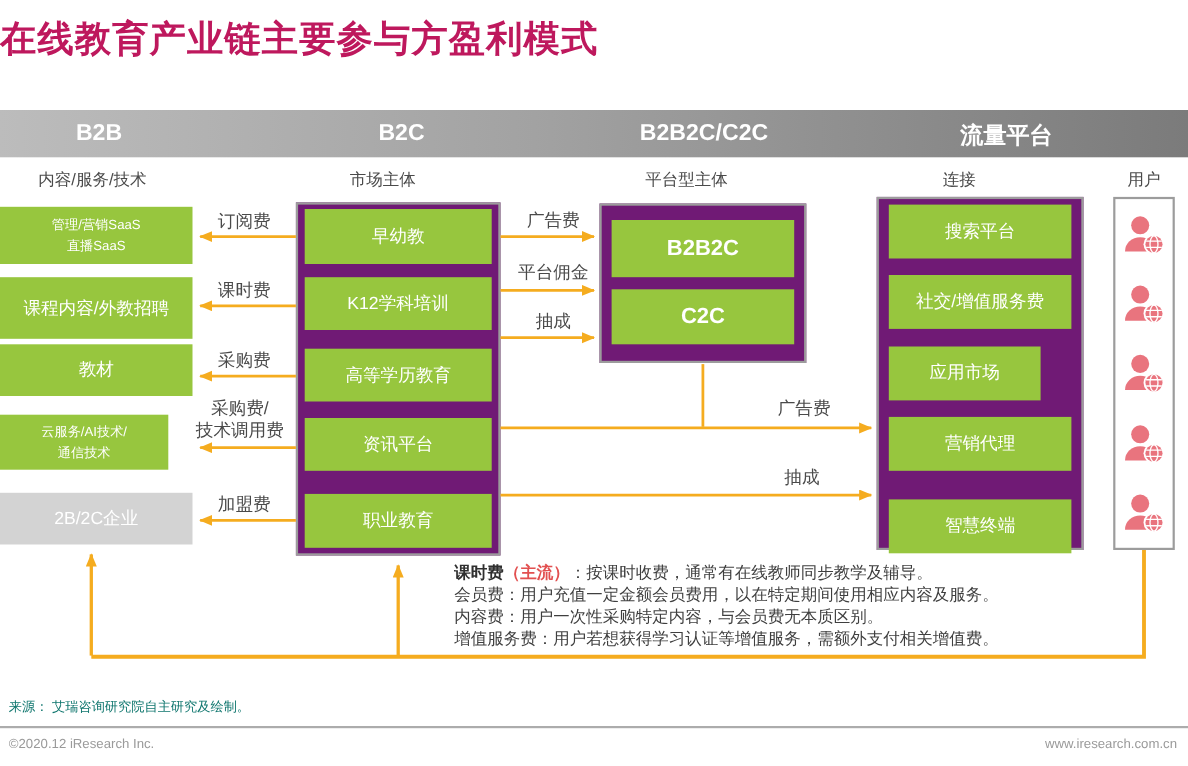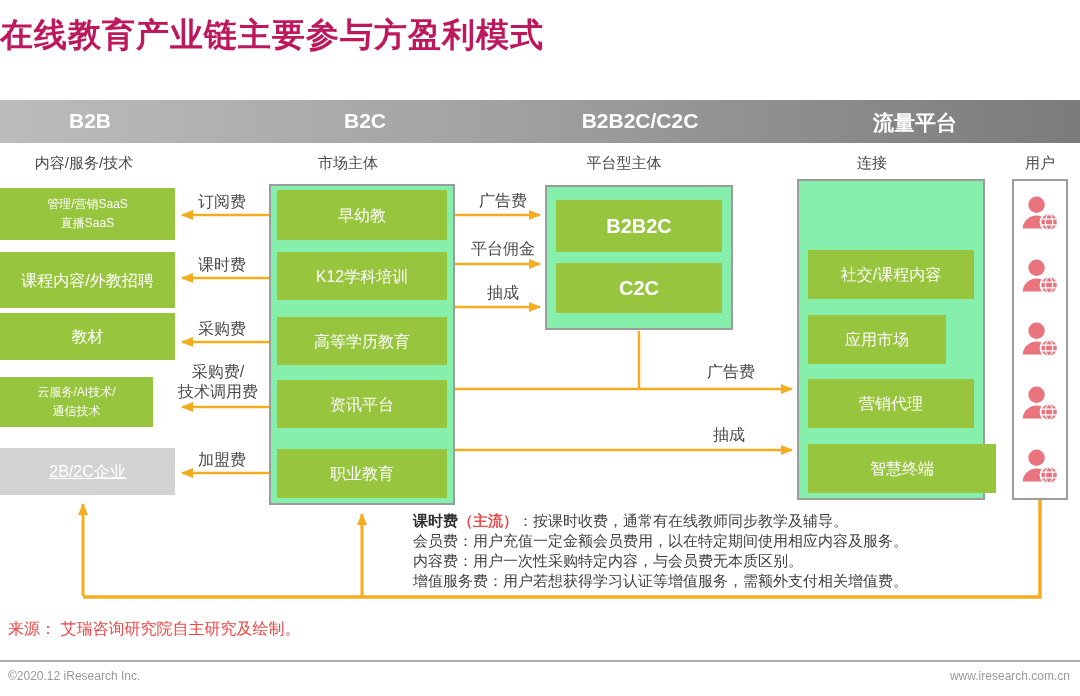--- a/index.html
+++ b/index.html
@@ -23,43 +23,43 @@
   .role-label{
     position:absolute;top:154px;transform:translateX(-50%);
     font-size:15px;color:#4a4a4a;white-space:nowrap;text-align:right;
   }
   .gbox{
     position:absolute;display:flex;align-items:center;justify-content:center;
     background:#97c63e;color:#ffffff;font-size:16px;text-align:center;
     white-space:pre-line;line-height:19px;
   }
   .gbox.small{font-size:12px;}
-  .gbox.gray{background:#d3d3d3;text-decoration:underline;}
+  .gbox.gray{background:#d3d3d3;}
   .gbox.big{font-size:20px;font-weight:bold;}
   .outline-box{
-    position:absolute;background:#86efac;border:2px solid #9c9c9c;box-sizing:border-box;
+    position:absolute;background:#701a75;border:2px solid #9c9c9c;box-sizing:border-box;
   }
   .fee-label{
     position:absolute;transform:translateX(-50%);
     font-size:16px;color:#4a4a4a;text-align:center;white-space:pre-line;line-height:20px;
   }
   .arrows{position:absolute;top:0;left:0;width:1080px;height:696px;pointer-events:none;}
   .users-col{
     position:absolute;left:1012px;top:179px;width:56px;height:321px;
     background:#fff;border:2px solid #9c9c9c;box-sizing:border-box;
     display:flex;flex-direction:column;align-items:center;justify-content:space-around;
   }
   .user-icon{width:38px;height:38px;color:#e9747e;}
   .notes{
     position:absolute;left:413px;top:511px;width:630px;
     font-size:15px;line-height:20px;color:#3f3f3f;
   }
   .notes .bold{font-weight:bold;color:#2f2f2f;}
   .notes .red{font-weight:bold;color:#e25050;}
-  .src{position:absolute;left:8px;top:619px;font-size:16px;color:#ef4444;}
+  .src{position:absolute;left:8px;top:634px;font-size:12px;color:#0f766e;}
   .divider{position:absolute;left:0;top:660px;width:1080px;height:2px;background:#acacac;}
   .copyright{position:absolute;left:8px;top:669px;font-size:12px;color:#9a9a9a;}
   .website{position:absolute;right:10px;top:669px;font-size:12px;color:#9a9a9a;}
 </style>
 </head>
 <body>
 
 <div class="stage">
 
   <svg width="0" height="0" style="position:absolute" aria-hidden="true">
@@ -107,24 +107,25 @@
     <div class="gbox" style="left:6px;top:194px;width:170px;height:48px">资讯平台</div>
     <div class="gbox" style="left:6px;top:263px;width:170px;height:49px">职业教育</div>
   </div>
 
   <div class="outline-box" style="left:545px;top:185px;width:188px;height:145px">
     <div class="gbox big" style="left:9px;top:13px;width:166px;height:52px">B2B2C</div>
     <div class="gbox big" style="left:9px;top:76px;width:166px;height:50px">C2C</div>
   </div>
 
   <div class="outline-box" style="left:797px;top:179px;width:188px;height:321px">
-    <div class="gbox" style="left:9px;top:69px;width:166px;height:49px">社交/课程内容</div>
+    <div class="gbox" style="left:9px;top:5px;width:166px;height:49px">搜索平台</div>
+    <div class="gbox" style="left:9px;top:69px;width:166px;height:49px">社交/增值服务费</div>
     <div class="gbox" style="left:9px;top:134px;width:138px;height:49px">应用市场</div>
     <div class="gbox" style="left:9px;top:198px;width:166px;height:49px">营销代理</div>
-    <div class="gbox" style="left:9px;top:263px;width:188px;height:49px">智慧终端</div>
+    <div class="gbox" style="left:9px;top:273px;width:166px;height:49px">智慧终端</div>
   </div>
 
   <div class="users-col">
     <svg class="user-icon">
         <use href="#user-glyph"></use>
       </svg>
     <svg class="user-icon">
         <use href="#user-glyph"></use>
       </svg>
     <svg class="user-icon">

